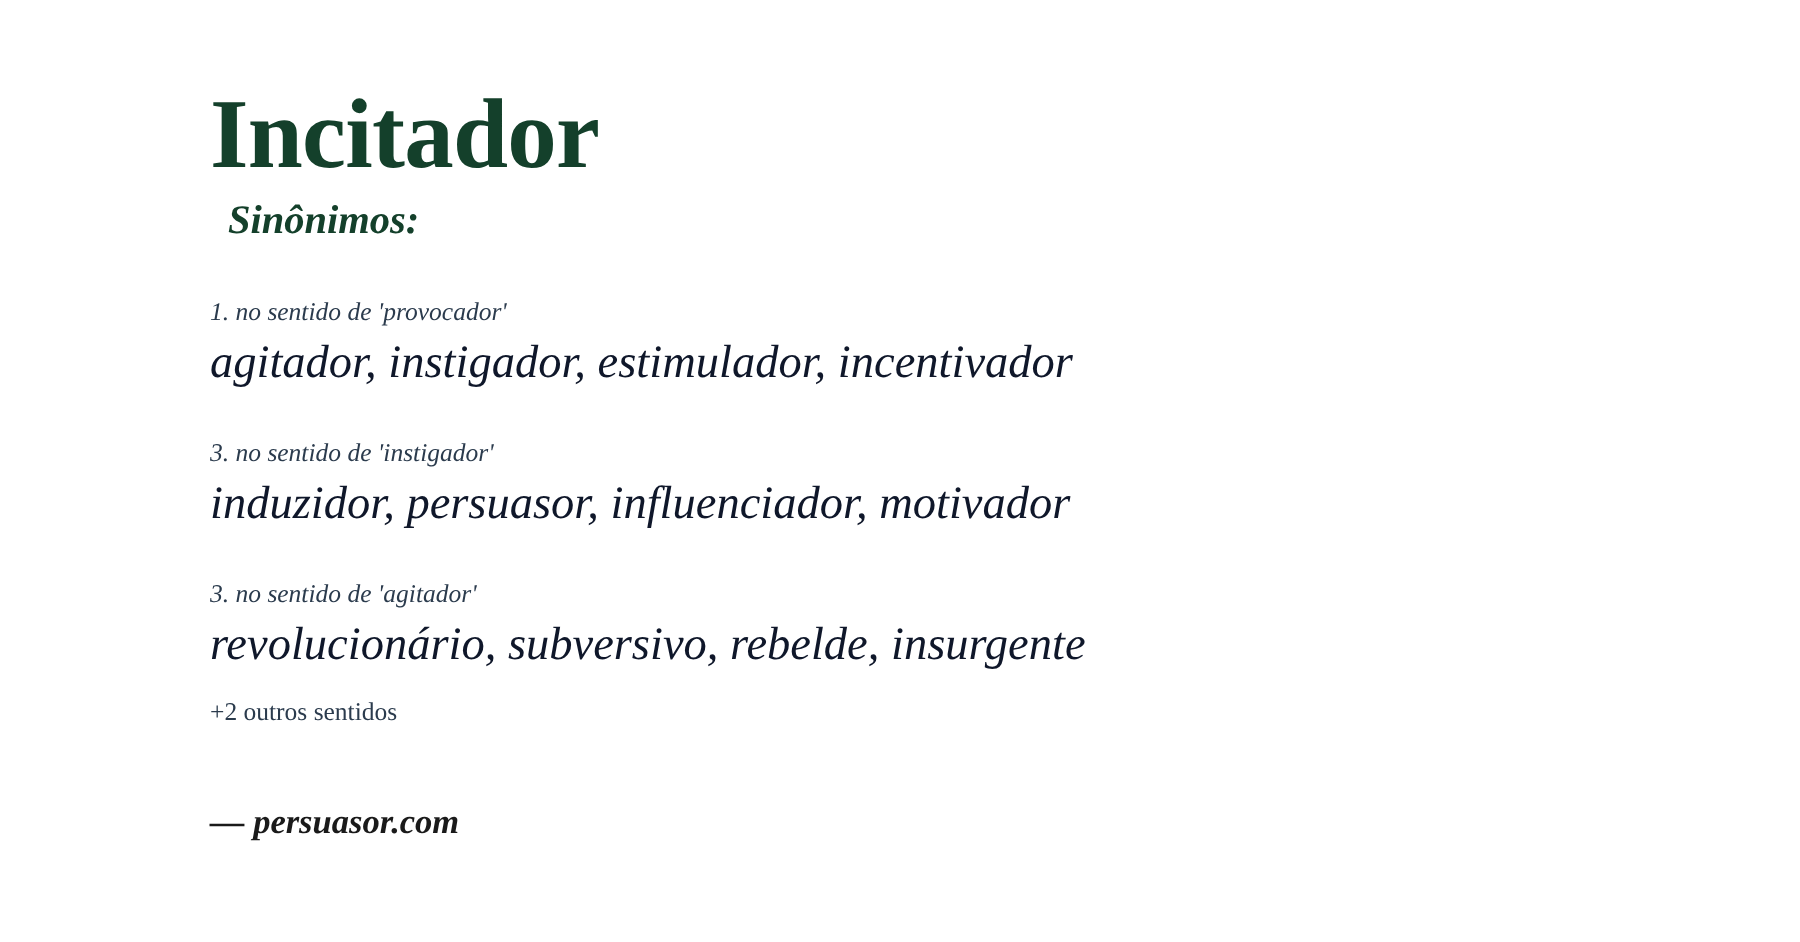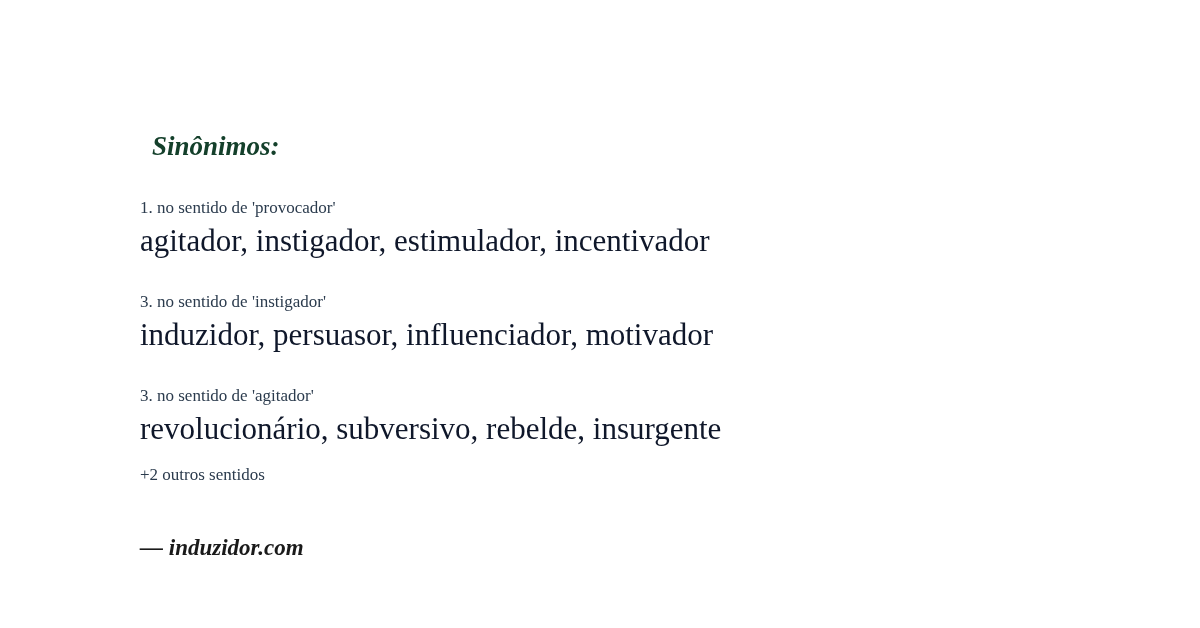--- a/index.html
+++ b/index.html
@@ -40,20 +40,21 @@
     line-height: 1.0;
     font-weight: bold;
     font-style: italic;
     color: #14402b;
   }
   .senses {
     position: absolute;
     left: 140px;
     top: 197px;
     width: 960px;
+    font-style: italic;
   }
   .sense-block {
     margin-bottom: 32px;
   }
   .sense-label {
     font-size: 17px;
     line-height: 22px;
     color: #2b3b4d;
     margin: 0 0 4px 0;
     white-space: nowrap;
@@ -85,20 +86,21 @@
     color: #1a1a1a;
     margin: 0;
     white-space: nowrap;
   }
 </style>
 </head>
 <body>
 
 <div class="card">
 
+  <h1 class="title">Incitador</h1>
 
   <div class="subtitle">Sinônimos:</div>
 
   <div class="senses">
 
     <div class="sense-block">
       <div class="sense-label">1. no sentido de 'provocador'</div>
       <div class="sense-words">agitador, instigador, estimulador, incentivador</div>
     </div>
 
@@ -109,15 +111,15 @@
 
     <div class="sense-block">
       <div class="sense-label">3. no sentido de 'agitador'</div>
       <div class="sense-words">revolucionário, subversivo, rebelde, insurgente</div>
     </div>
 
   </div>
 
   <div class="more-senses">+2 outros sentidos</div>
 
-  <div class="footer">— induzidor.com</div>
+  <div class="footer">— persuasor.com</div>
 
 </div>
 
 </body></html>

